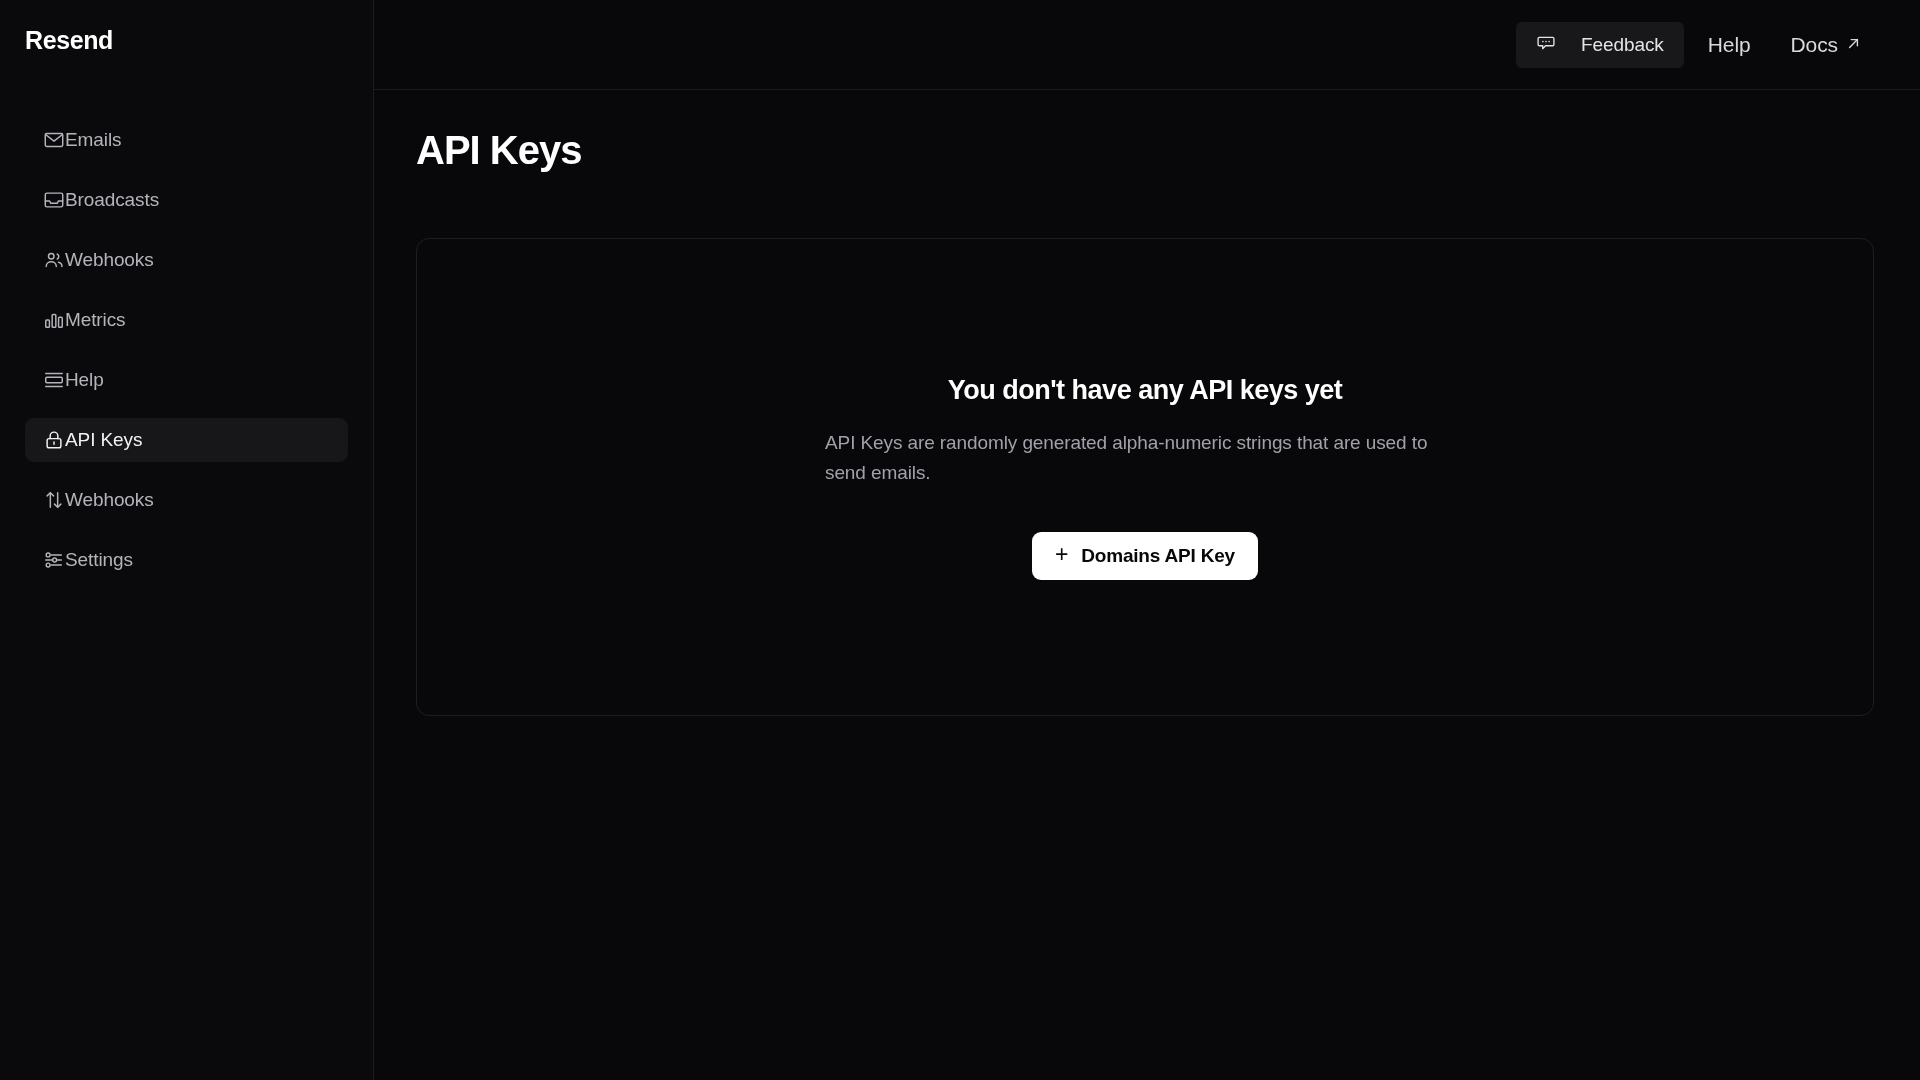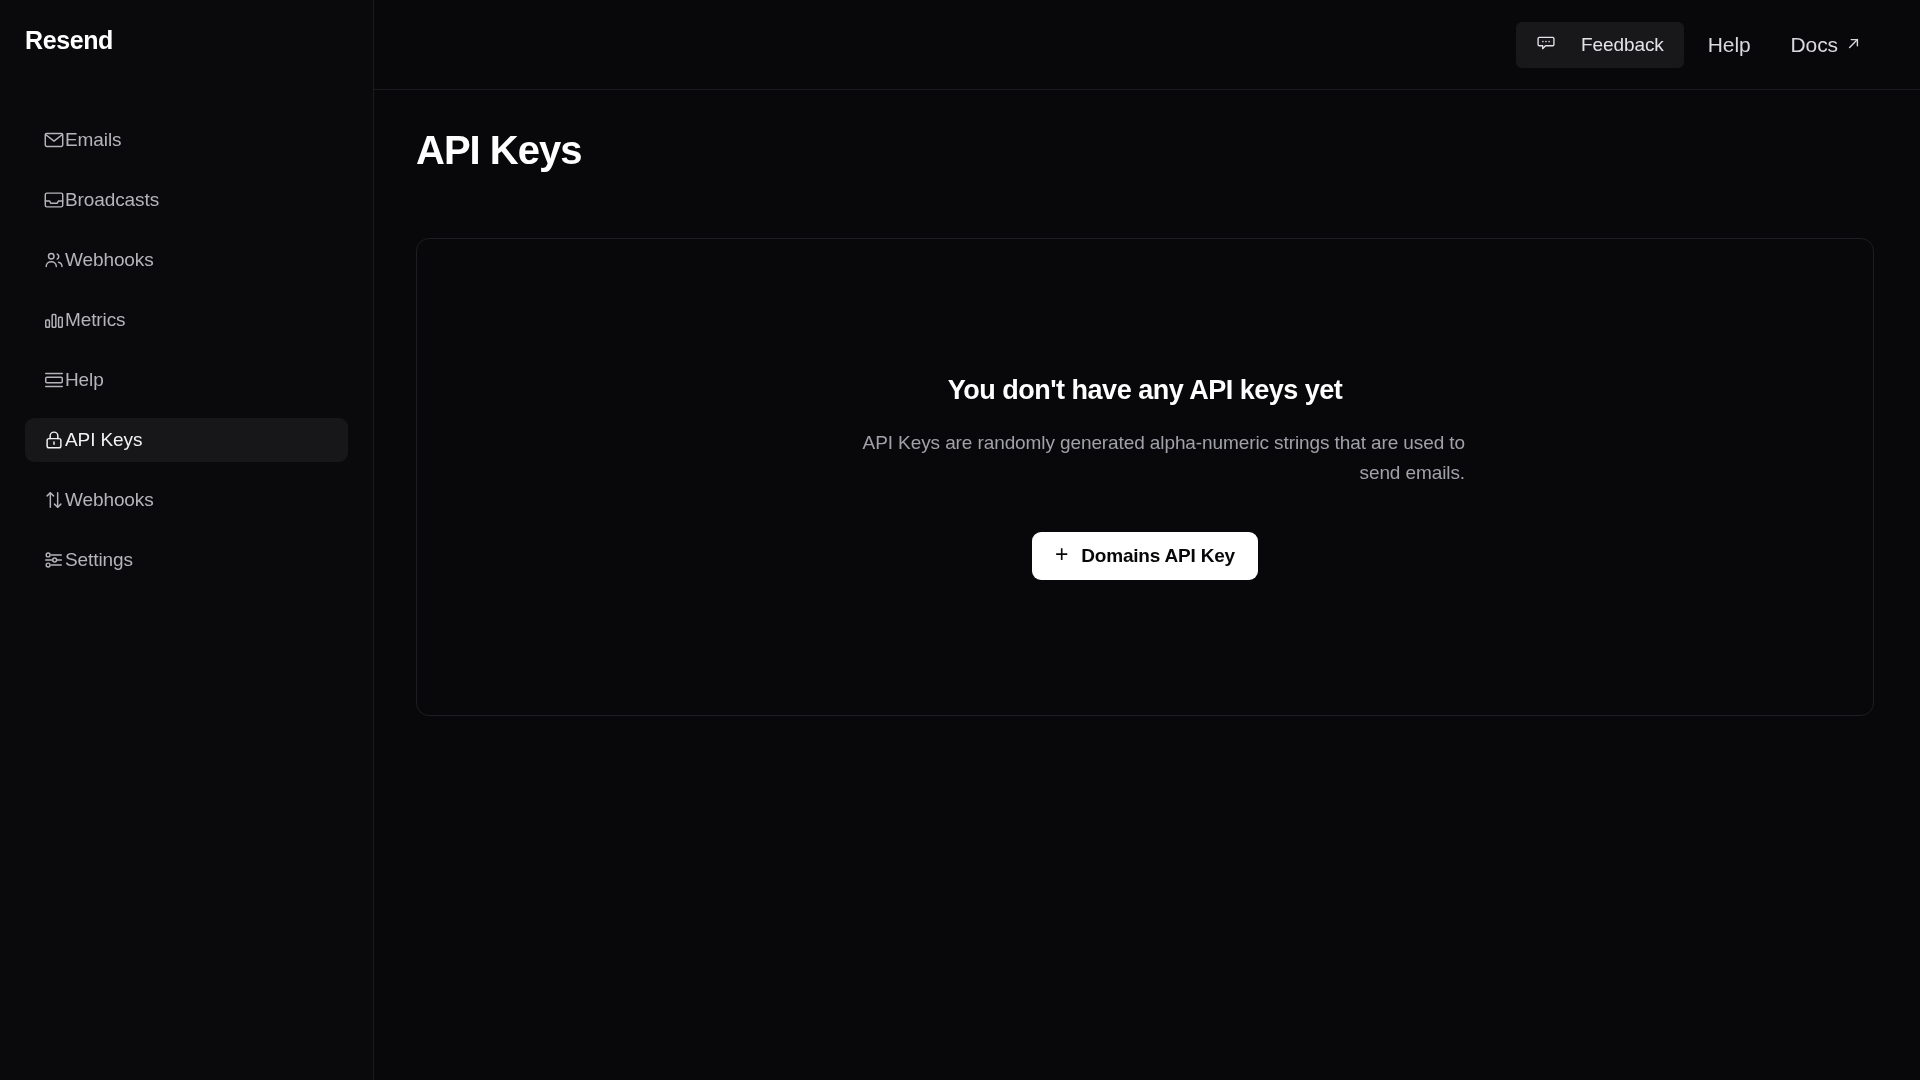--- a/index.html
+++ b/index.html
@@ -115,21 +115,21 @@
     font-size: 27px;
     font-weight: 700;
     color: #ffffff;
     letter-spacing: -0.5px;
     margin-bottom: 22px;
   }
   .empty-desc {
     font-size: 19px;
     line-height: 30px;
     color: #a1a1aa;
-    text-align: right;
+    text-align: left;
     max-width: 640px;
     letter-spacing: -0.1px;
   }
   .create-btn {
     margin-top: 44px;
     display: inline-flex;
     align-items: center;
     gap: 13px;
     height: 48px;
     padding: 0 23px;

